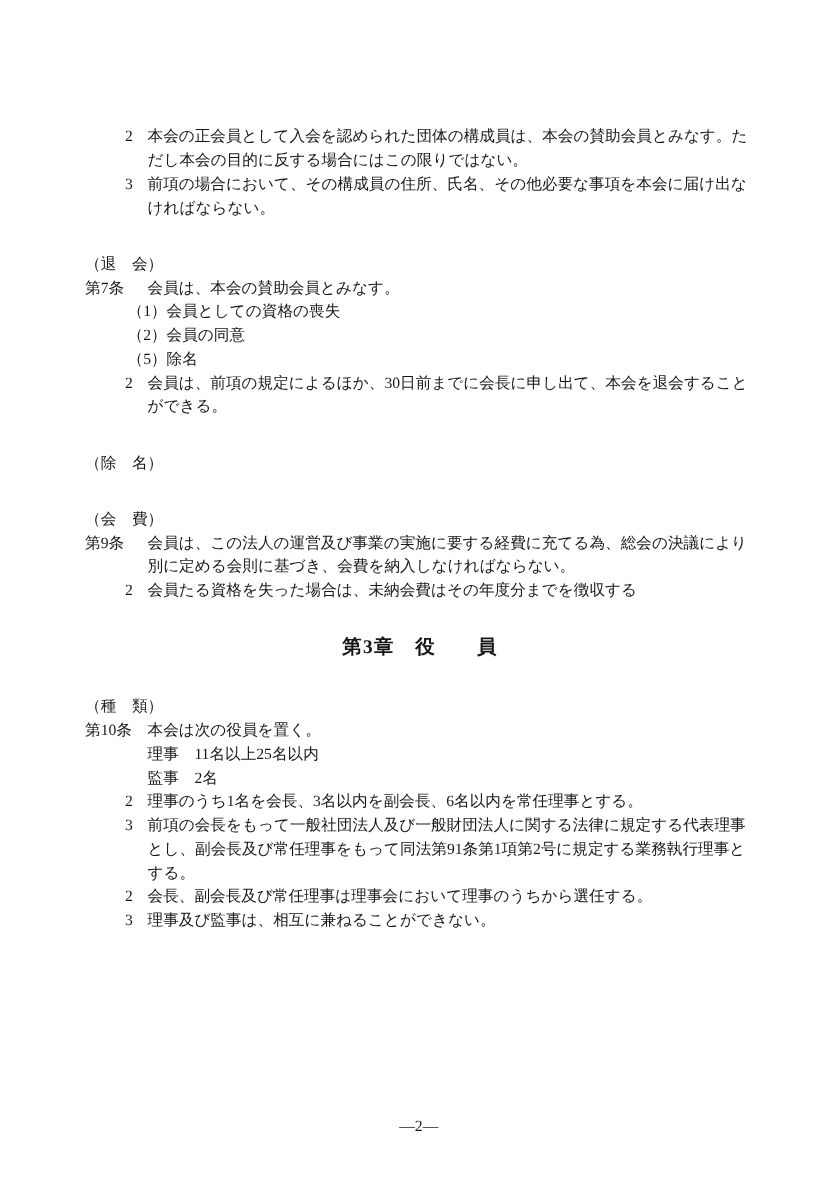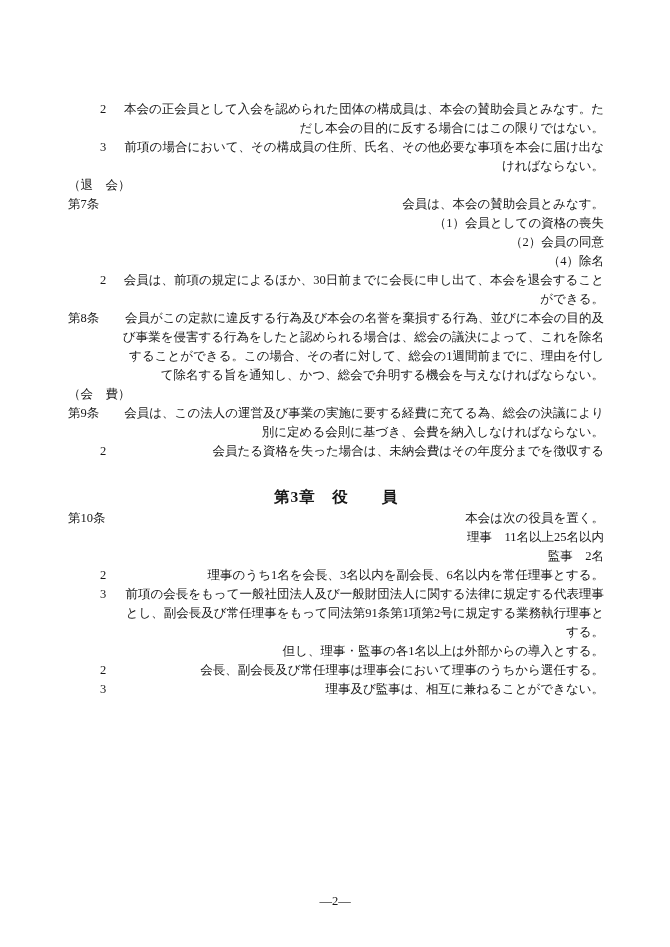--- a/index.html
+++ b/index.html
@@ -16,33 +16,34 @@
     background: #ffffff;
     color: #171717;
     font-size: 12.5px;
     line-height: 19px;
     padding: 100px 66px 0 68px;
     overflow: hidden;
   }
   .doc-body { width: 100%; }
   .para { display: flex; align-items: flex-start; }
   .para .label { flex: 0 0 auto; white-space: pre; }
-  .para .text  { flex: 1 1 auto; text-align: right; }
+  .para .text  { flex: 1 1 auto; }
   .indent0 .label { width: 50px; }
   .indent1 { margin-left: 32px; }
   .indent1 .label { width: 18px; }
-  .indent2 { margin-left: 52px; }
-  .indent3 { margin-left: 32px; }
-  .heading { }
+  .indent2 { margin-left: 34px; }
+  .indent3 { margin-left: 50px; }
+  .heading { margin-top: 26px; }
   .chapter {
     text-align: center;
     font-size: 15.5px;
     font-weight: bold;
     line-height: 24px;
     margin-top: 24px;
+    margin-bottom: 10px;
     letter-spacing: 1px;
   }
   .pagenum {
     position: absolute;
     left: 0;
     bottom: 36px;
     width: 100%;
     text-align: center;
     font-size: 12.5px;
     color: #171717;
@@ -66,61 +67,56 @@
         <span class="label">第7条</span>
         <span class="text">会員は、本会の賛助会員とみなす。</span>
       </div>
       <div class="para indent2">
         <span class="text">（1）会員としての資格の喪失</span>
       </div>
       <div class="para indent2">
         <span class="text">（2）会員の同意</span>
       </div>
       <div class="para indent2">
-        <span class="text">（4）除名</span>
+        <span class="text">（5）除名</span>
       </div>
       <div class="para indent1">
         <span class="label">2</span>
         <span class="text">会員は、前項の規定によるほか、30日前までに会長に申し出て、本会を退会することができる。</span>
       </div>
-      <div class="para indent0">
-        <span class="label">第8条</span>
-        <span class="text">会員がこの定款に違反する行為及び本会の名誉を棄損する行為、並びに本会の目的及び事業を侵害する行為をしたと認められる場合は、総会の議決によって、これを除名することができる。この場合、その者に対して、総会の1週間前までに、理由を付して除名する旨を通知し、かつ、総会で弁明する機会を与えなければならない。</span>
-      </div>
+      <div class="heading">（除　名）</div>
       <div class="heading">（会　費）</div>
       <div class="para indent0">
         <span class="label">第9条</span>
         <span class="text">会員は、この法人の運営及び事業の実施に要する経費に充てる為、総会の決議により別に定める会則に基づき、会費を納入しなければならない。</span>
       </div>
       <div class="para indent1">
         <span class="label">2</span>
         <span class="text">会員たる資格を失った場合は、未納会費はその年度分までを徴収する</span>
       </div>
       <div class="chapter">第3章　役　　員</div>
+      <div class="heading">（種　類）</div>
       <div class="para indent0">
         <span class="label">第10条</span>
         <span class="text">本会は次の役員を置く。</span>
       </div>
       <div class="para indent3">
         <span class="text">理事　11名以上25名以内</span>
       </div>
       <div class="para indent3">
         <span class="text">監事　2名</span>
       </div>
       <div class="para indent1">
         <span class="label">2</span>
         <span class="text">理事のうち1名を会長、3名以内を副会長、6名以内を常任理事とする。</span>
       </div>
       <div class="para indent1">
         <span class="label">3</span>
         <span class="text">前項の会長をもって一般社団法人及び一般財団法人に関する法律に規定する代表理事とし、副会長及び常任理事をもって同法第91条第1項第2号に規定する業務執行理事とする。</span>
       </div>
-      <div class="para indent3">
-        <span class="text">但し、理事・監事の各1名以上は外部からの導入とする。</span>
-      </div>
       <div class="para indent1">
         <span class="label">2</span>
         <span class="text">会長、副会長及び常任理事は理事会において理事のうちから選任する。</span>
       </div>
       <div class="para indent1">
         <span class="label">3</span>
         <span class="text">理事及び監事は、相互に兼ねることができない。</span>
       </div>
     </div>
   <div class="pagenum">—2—</div>

